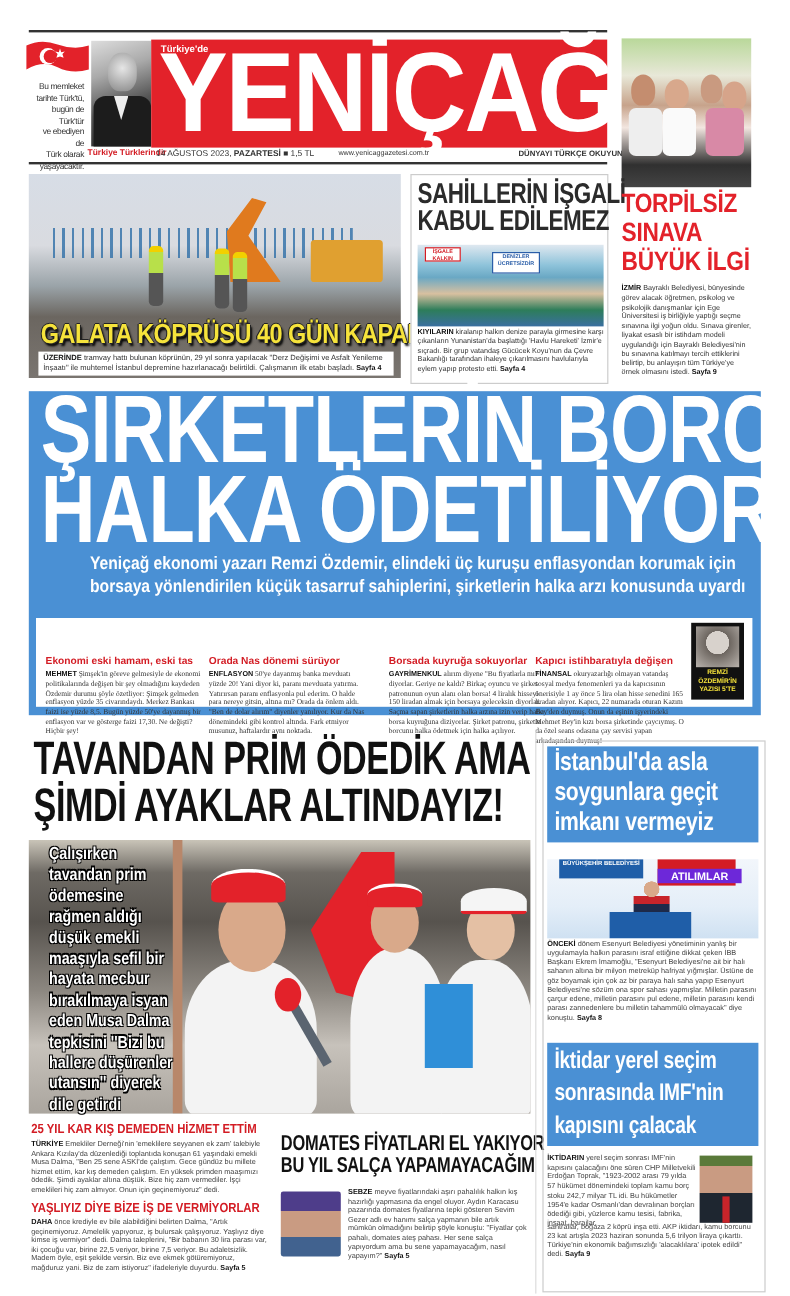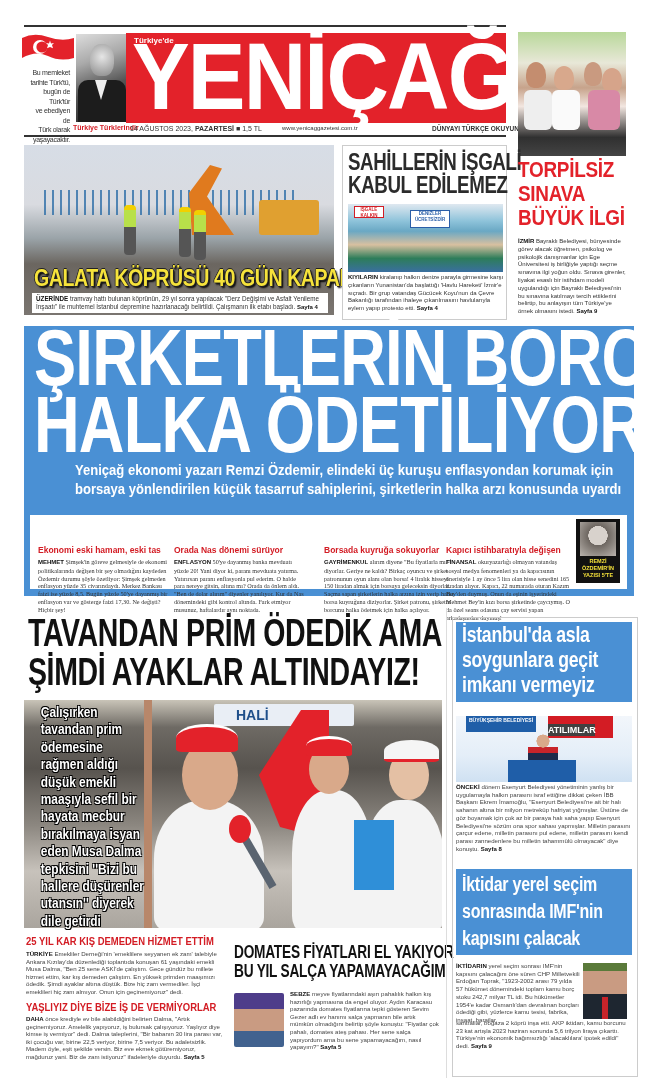--- a/index.html
+++ b/index.html
@@ -88,21 +88,21 @@
   .domates-b { left: 290px; top: 990px; width: 150px; }
   .vrule { left: 446px; top: 608px; width: 1px; height: 470px; background: #ddd; }
 
   
   .right-frame { left: 452px; top: 617px; width: 186px; height: 460px; border: 1px solid #ccc; }
   .ist-box { left: 456px; top: 622px; width: 176px; height: 80px; background: #4a90d4; }
   .ist-title { left: 462px; top: 623px; font-size: 21.5px; line-height: 25px; color: #fff; font-weight: bold; transform: scaleX(0.82); letter-spacing: -0.3px; }
   .ist-photo { left: 456px; top: 716px; width: 176px; height: 66px; background: linear-gradient(180deg, #f2f6fb 0%, #e4eef8 60%, #cfe1f2 100%); overflow: hidden; }
   .ist-photo .banner1 { position: absolute; left: 10px; top: 0; width: 70px; height: 16px; background: #1f5ea8; color: #fff; font-size: 5px; font-weight: bold; text-align: center; line-height: 8px; }
   .ist-photo .banner2 { position: absolute; left: 92px; top: 0; width: 65px; height: 22px; background: #d31c24; }
-  .ist-photo .banner2 span { position: absolute; left: 0; top: 8px; width: 47px; height: 12px; background: #404040; color: #fff; font-size: 9px; font-weight: bold; line-height: 12px; text-align: center; }
+  .ist-photo .banner2 span { position: absolute; left: 0; top: 8px; width: 70px; height: 12px; background: #6d28d9; color: #fff; font-size: 9px; font-weight: bold; line-height: 12px; text-align: center; }
   .ist-photo .person { position: absolute; left: 72px; top: 18px; width: 30px; height: 32px; background: radial-gradient(circle at 50% 22%, #d9a98a 0 22%, transparent 23%), linear-gradient(180deg, transparent 0 40%, #c8242a 40% 60%, #1d2a4a 60%); }
   .ist-photo .podium { position: absolute; left: 52px; top: 44px; width: 68px; height: 22px; background: #1f5ea8; }
   .ist-cap { left: 456px; top: 783px; width: 178px; font-size: 6.1px; line-height: 7.7px; color: #444; }
   .imf-box { left: 456px; top: 869px; width: 176px; height: 86px; background: #4a90d4; }
   .imf-title { left: 462px; top: 871px; font-size: 20px; line-height: 27px; color: #fff; font-weight: bold; transform: scaleX(0.8); letter-spacing: -0.3px; }
   .imf-photo { left: 583px; top: 963px; width: 44px; height: 56px; background: linear-gradient(180deg, #5a7a3a 0 15%, #c99b82 15% 55%, #1e2630 55%); }
   .imf-photo .tie { position: absolute; left: 19px; top: 34px; width: 6px; height: 22px; background: #c8242a; }
   .imf-cap1 { left: 456px; top: 962px; width: 124px; font-size: 6.1px; line-height: 7.7px; color: #444; }
   .imf-cap2 { left: 456px; top: 1019px; width: 176px; font-size: 6.1px; line-height: 7.7px; color: #444; }
 </style>
@@ -220,23 +220,20 @@
 </div>
 <div class="abs remzi-box"></div>
 <div class="abs remzi-photo"></div>
 <div class="abs remzi-cap">REMZİ ÖZDEMİR'İN YAZISI 5'TE</div>
 
 <div class="abs tavan-head cond">
   <div>TAVANDAN PRİM ÖDEDİK AMA</div>
   <div>ŞİMDİ AYAKLAR ALTINDAYIZ!</div>
 </div>
 <div class="abs tavan-photo">
-  <div class="store">
-      <span>HALİ</span>
-    </div>
   <div class="pole"></div>
   <div class="flag-big"></div>
   <div class="man" style="left:130px;top:100px;width:110px;height:130px;"></div>
   <div class="head" style="left:158px;top:40px;width:56px;height:70px;"></div>
   <div class="cap" style="left:152px;top:24px;width:62px;height:28px;"></div>
   <div class="man" style="left:268px;top:90px;width:80px;height:140px;"></div>
   <div class="head" style="left:285px;top:44px;width:40px;height:50px;"></div>
   <div class="cap" style="left:282px;top:36px;width:46px;height:20px;"></div>
   <div class="man" style="left:340px;top:100px;width:80px;height:130px;"></div>
   <div class="head" style="left:365px;top:50px;width:40px;height:50px;background:#e4c0a4;"></div>

